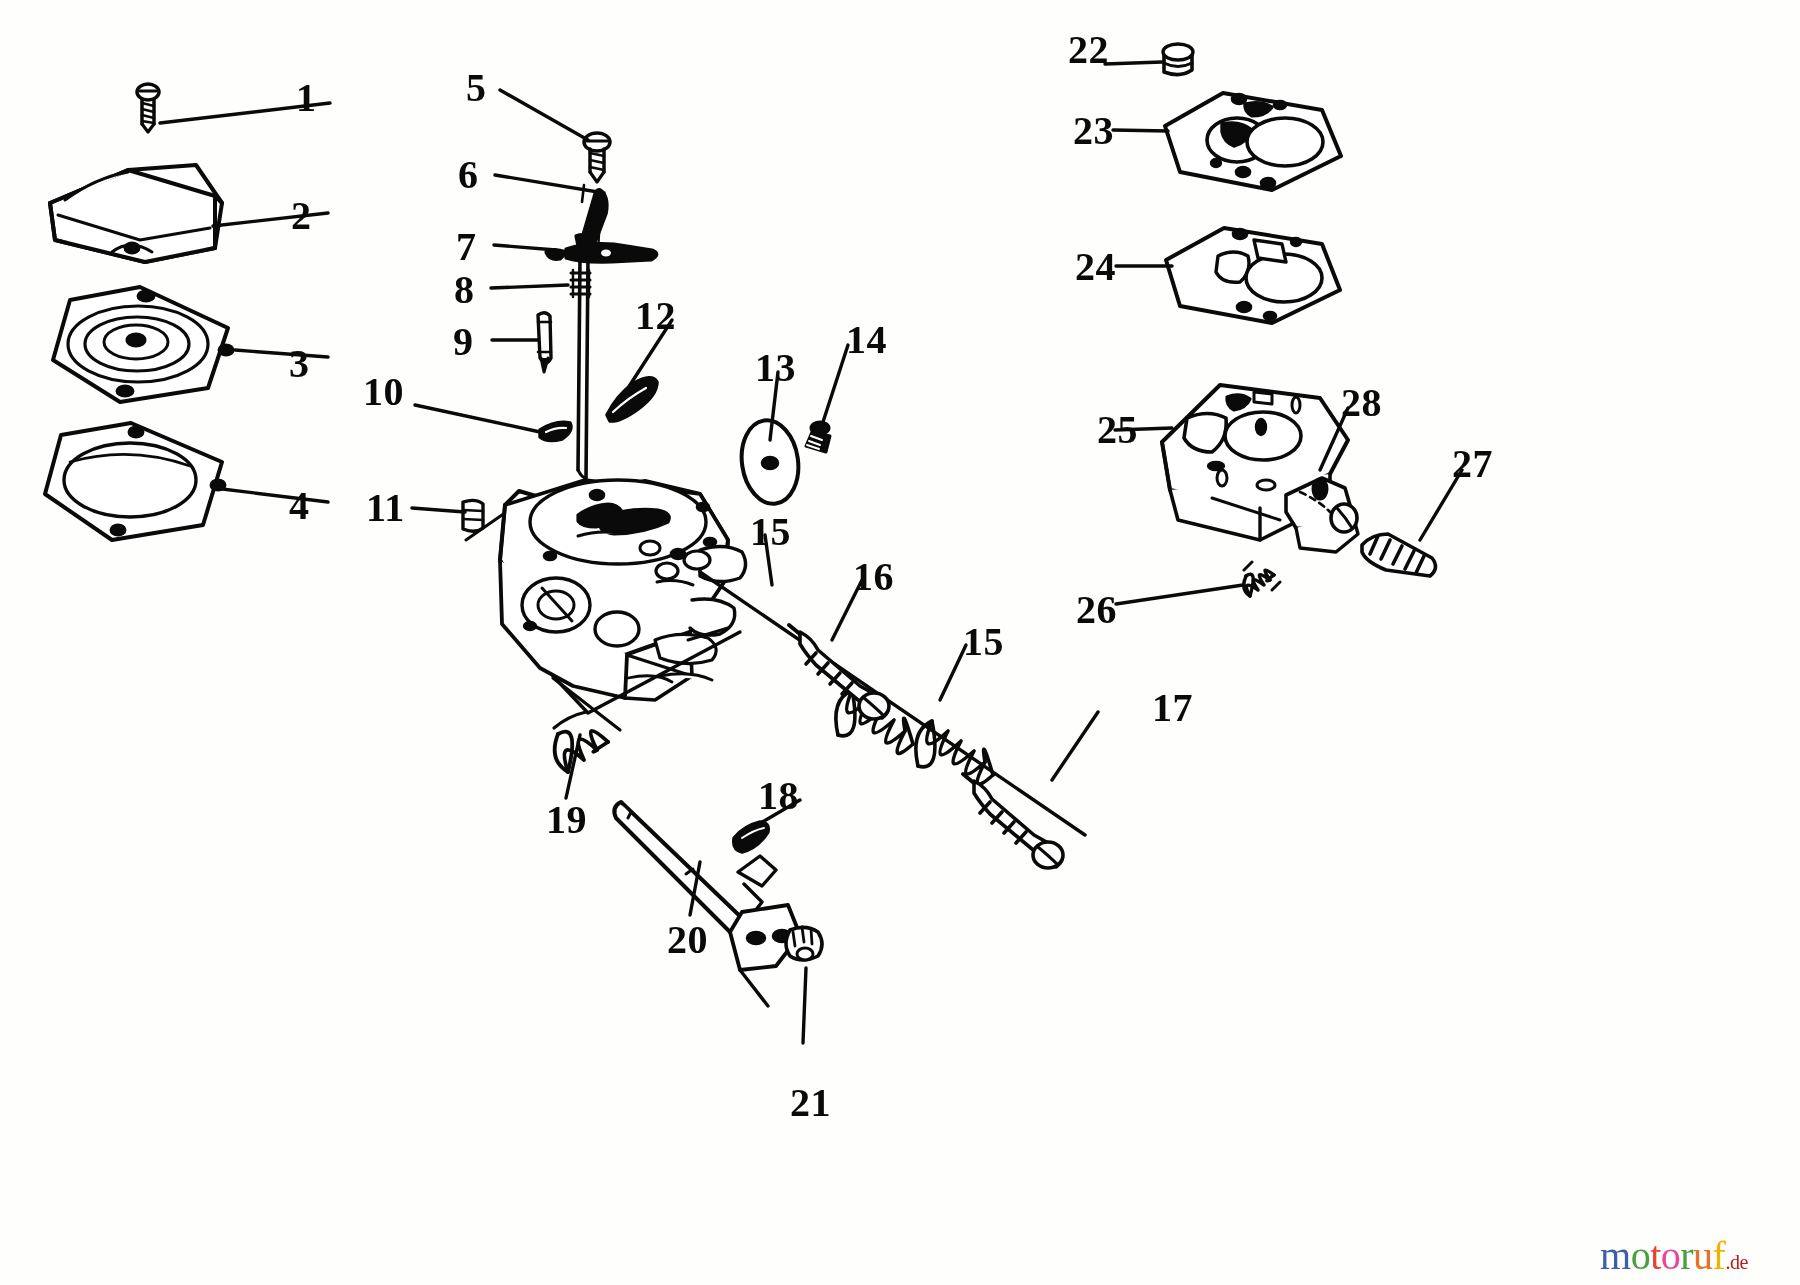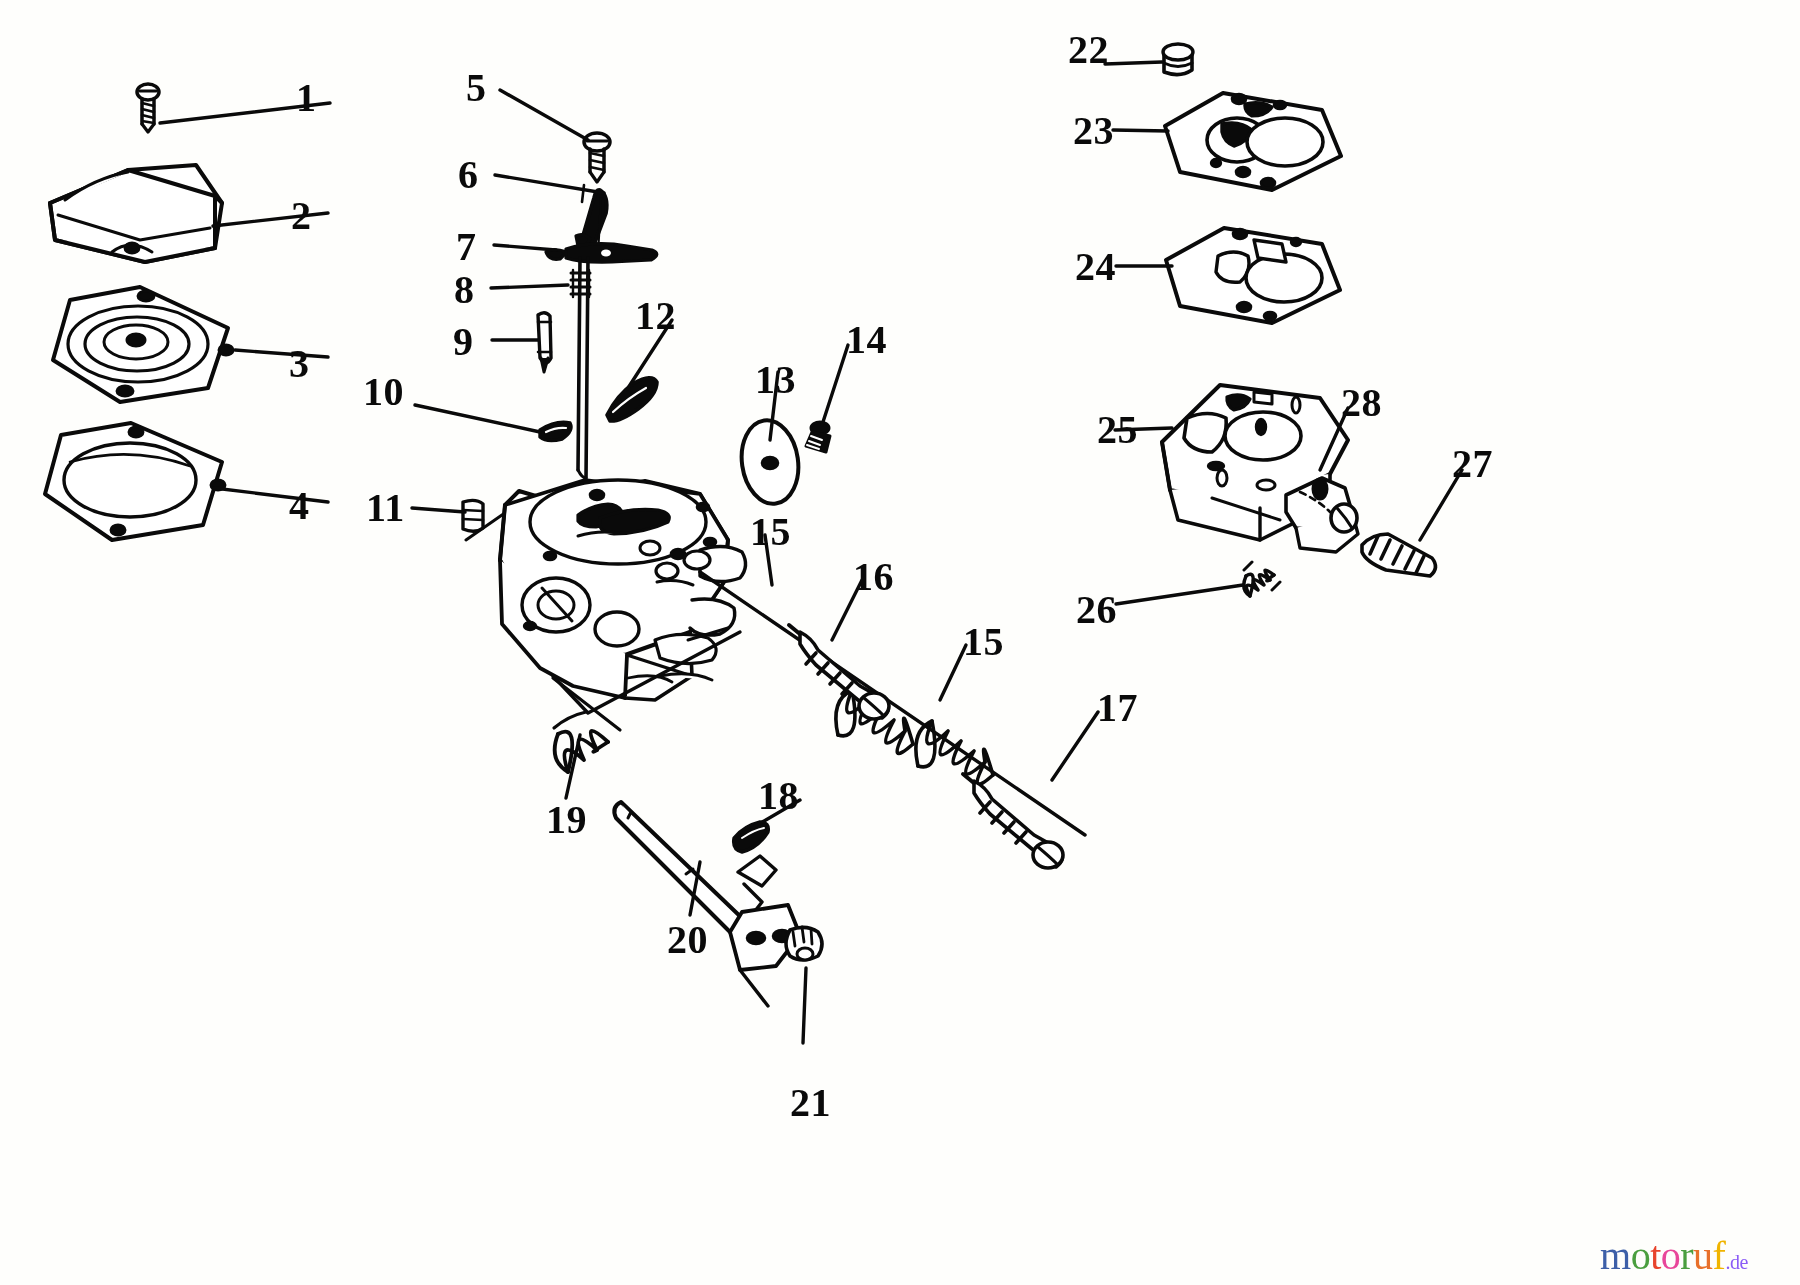--- a/index.html
+++ b/index.html
@@ -31,21 +31,21 @@
     white-space:nowrap;
     user-select:none;
   }
   .logo .l1{color:#3d5fa8;}
   .logo .l2{color:#4a9e3f;}
   .logo .l3{color:#e8442d;}
   .logo .l4{color:#e8469a;}
   .logo .l5{color:#4a9e3f;}
   .logo .l6{color:#e8702a;}
   .logo .l8{color:#f0b400;}
-  .logo .tld{color:#8b5cf6;font-size:20px;}
+  .logo .tld{color:#b91c1c;font-size:20px;}
 </style>
 </head>
 <body>
 
 <div id="stage">
 
   <svg id="artwork" viewBox="0 0 1800 1285" xmlns="http://www.w3.org/2000/svg">
     <defs>
       <g id="hatch-spring"></g>
     </defs>
@@ -377,26 +377,26 @@
       <div class="callout" style="left: 289px; top: 344px;">3</div>
       <div class="callout" style="left: 289px; top: 486px;">4</div>
       <div class="callout" style="left: 466px; top: 68px;">5</div>
       <div class="callout" style="left: 458px; top: 155px;">6</div>
       <div class="callout" style="left: 456px; top: 227px;">7</div>
       <div class="callout" style="left: 454px; top: 270px;">8</div>
       <div class="callout" style="left: 453px; top: 322px;">9</div>
       <div class="callout" style="left: 363px; top: 372px;">10</div>
       <div class="callout" style="left: 366px; top: 488px;">11</div>
       <div class="callout" style="left: 635px; top: 296px;">12</div>
-      <div class="callout" style="left: 755px; top: 360px;">13</div>
+      <div class="callout" style="left: 755px; top: 348px;">13</div>
       <div class="callout" style="left: 838px; top: 320px; margin-left: 8px;">14</div>
       <div class="callout" style="left: 750px; top: 512px;">15</div>
       <div class="callout" style="left: 853px; top: 557px;">16</div>
       <div class="callout" style="left: 963px; top: 622px;">15</div>
-      <div class="callout" style="left: 1097px; top: 688px;">17</div>
+      <div class="callout" style="left: 1152px; top: 688px;">17</div>
       <div class="callout" style="left: 758px; top: 776px;">18</div>
       <div class="callout" style="left: 546px; top: 800px;">19</div>
       <div class="callout" style="left: 667px; top: 920px; text-align: right;">20</div>
       <div class="callout" style="left: 790px; top: 1055px; margin-top: 28px;">21</div>
       <div class="callout" style="left: 1068px; top: 30px;">22</div>
       <div class="callout" style="left: 1073px; top: 111px;">23</div>
       <div class="callout" style="left: 1075px; top: 247px;">24</div>
       <div class="callout" style="left: 1073px; top: 410px; margin-left: 24px;">25</div>
       <div class="callout" style="left: 1076px; top: 590px;">26</div>
       <div class="callout" style="left: 1452px; top: 444px;">27</div>

